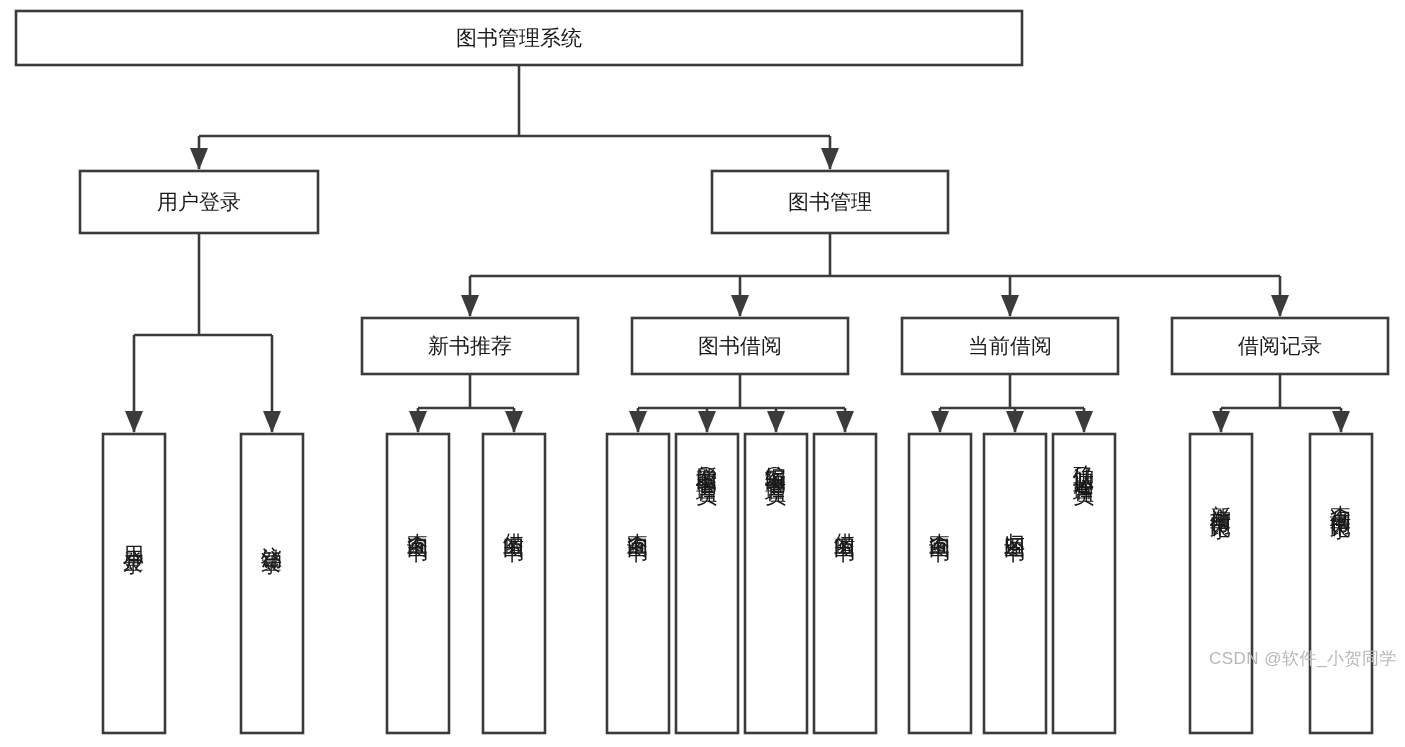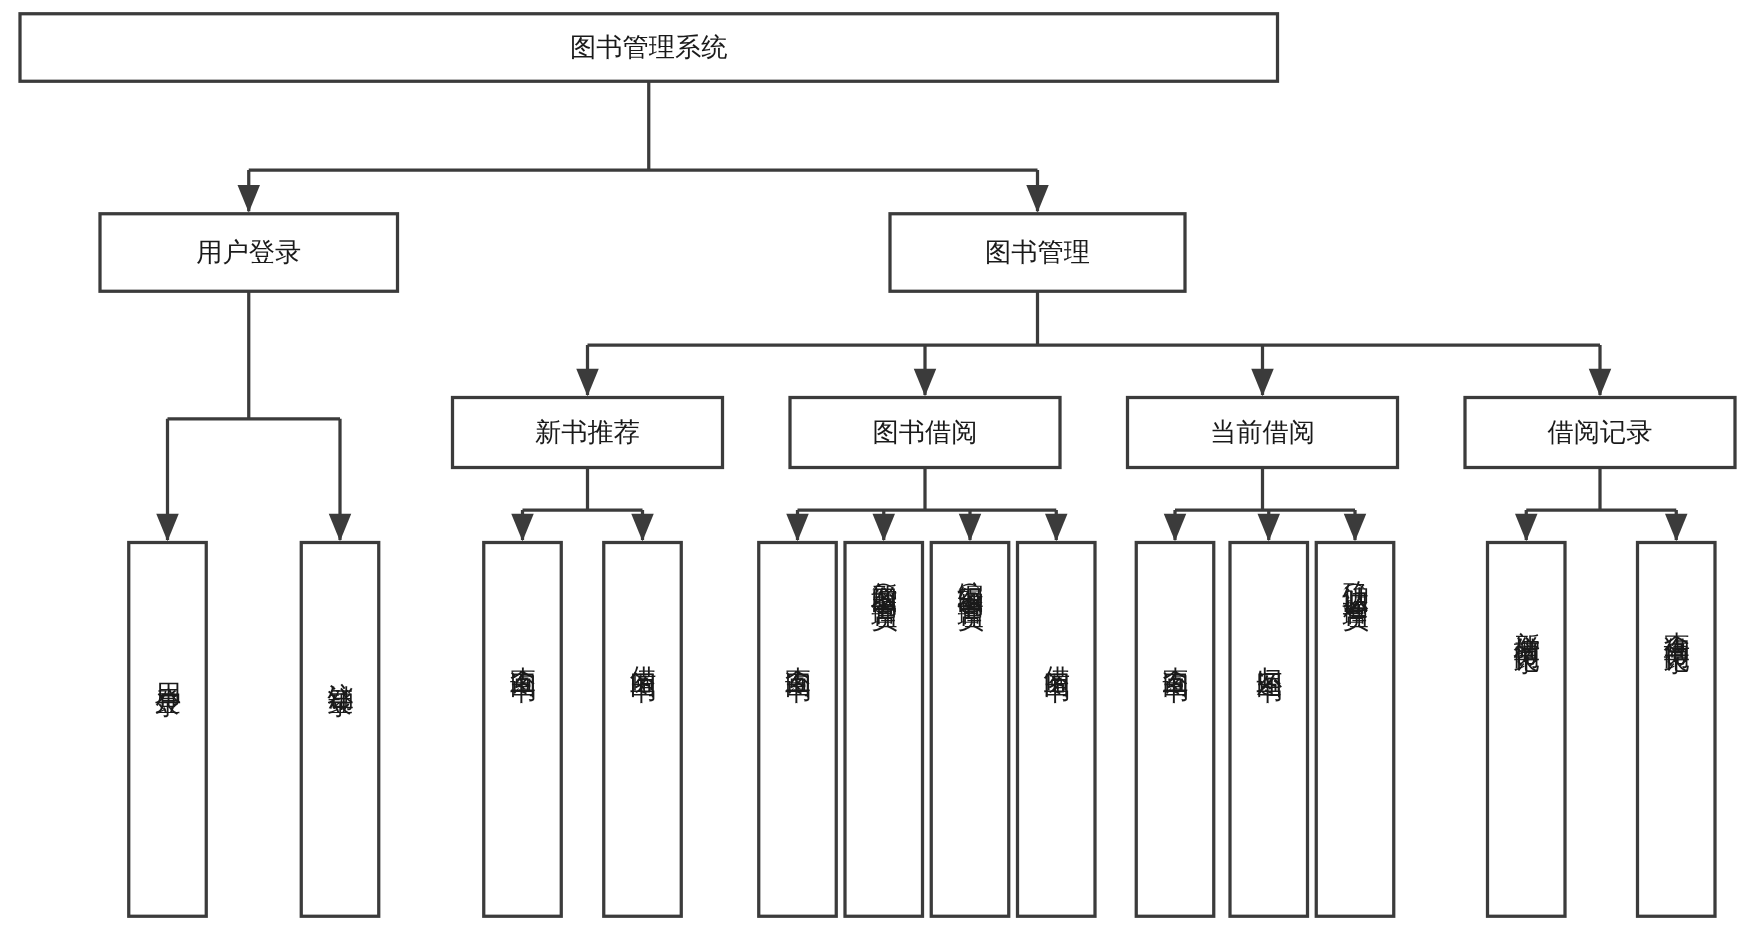--- a/index.html
+++ b/index.html
@@ -212,13 +212,14 @@
         <span class="leaf-text">确认归还（管理员）</span>
       </div>
       <div class="leaf-text-wrap" style="left: 1190px; top: 488px; width: 62px; height: 245px;">
         <span class="leaf-text">新增借阅记录</span>
       </div>
       <div class="leaf-text-wrap" style="left: 1310px; top: 488px; width: 62px; height: 245px;">
         <span class="leaf-text">查询借阅记录</span>
       </div>
     </div>
 
+  <div class="watermark">CSDN @软件_小贺同学</div>
 </div>
 
 </body></html>

